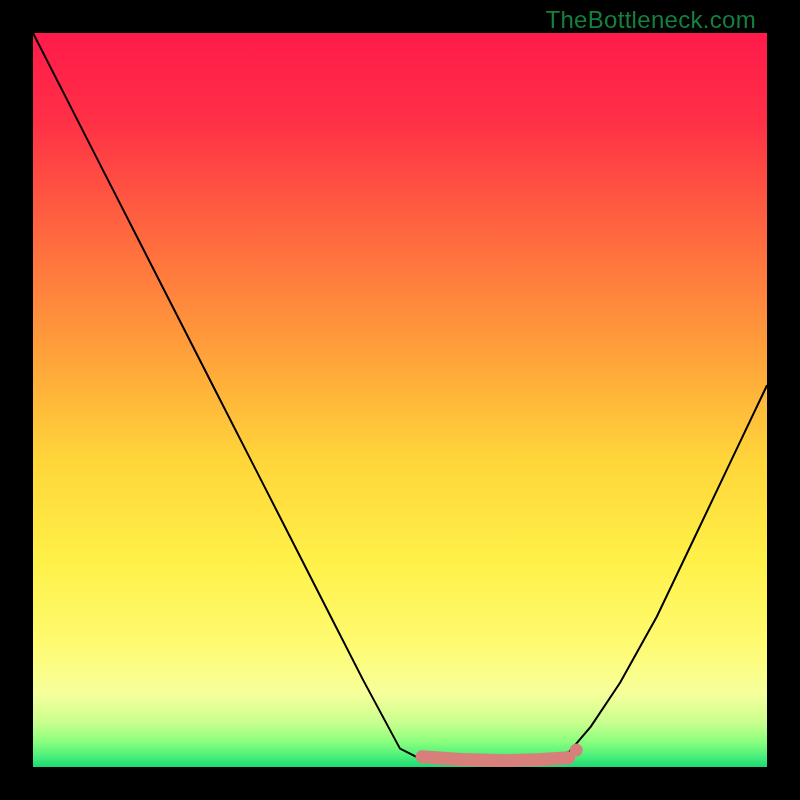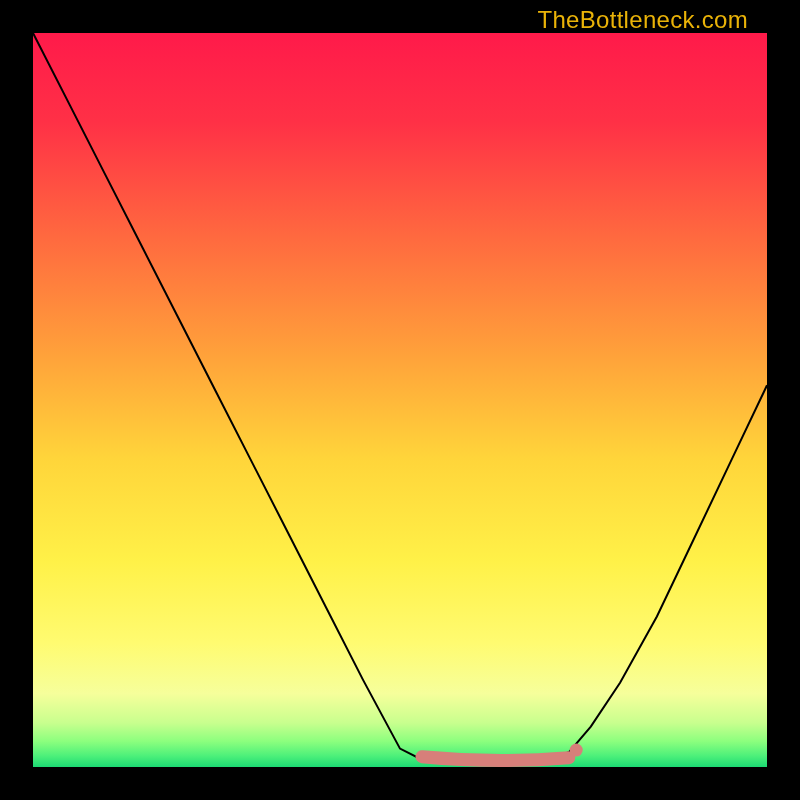--- a/index.html
+++ b/index.html
@@ -20,22 +20,22 @@
   .gradient {
     position: absolute;
     left: 0;
     top: 0;
     width: 100%;
     height: 100%;
   }
   .credit {
     position: absolute;
     top: 6px;
-    right: 52px;
-    color: #eab308;
+    right: 44px;
+    color: #15803d;
     font-family: Arial, Helvetica, sans-serif;
     font-size: 24px;
     font-weight: 400;
     letter-spacing: 0.3px;
   }
 </style>
 </head>
 <body>
 
 <div class="frame">

